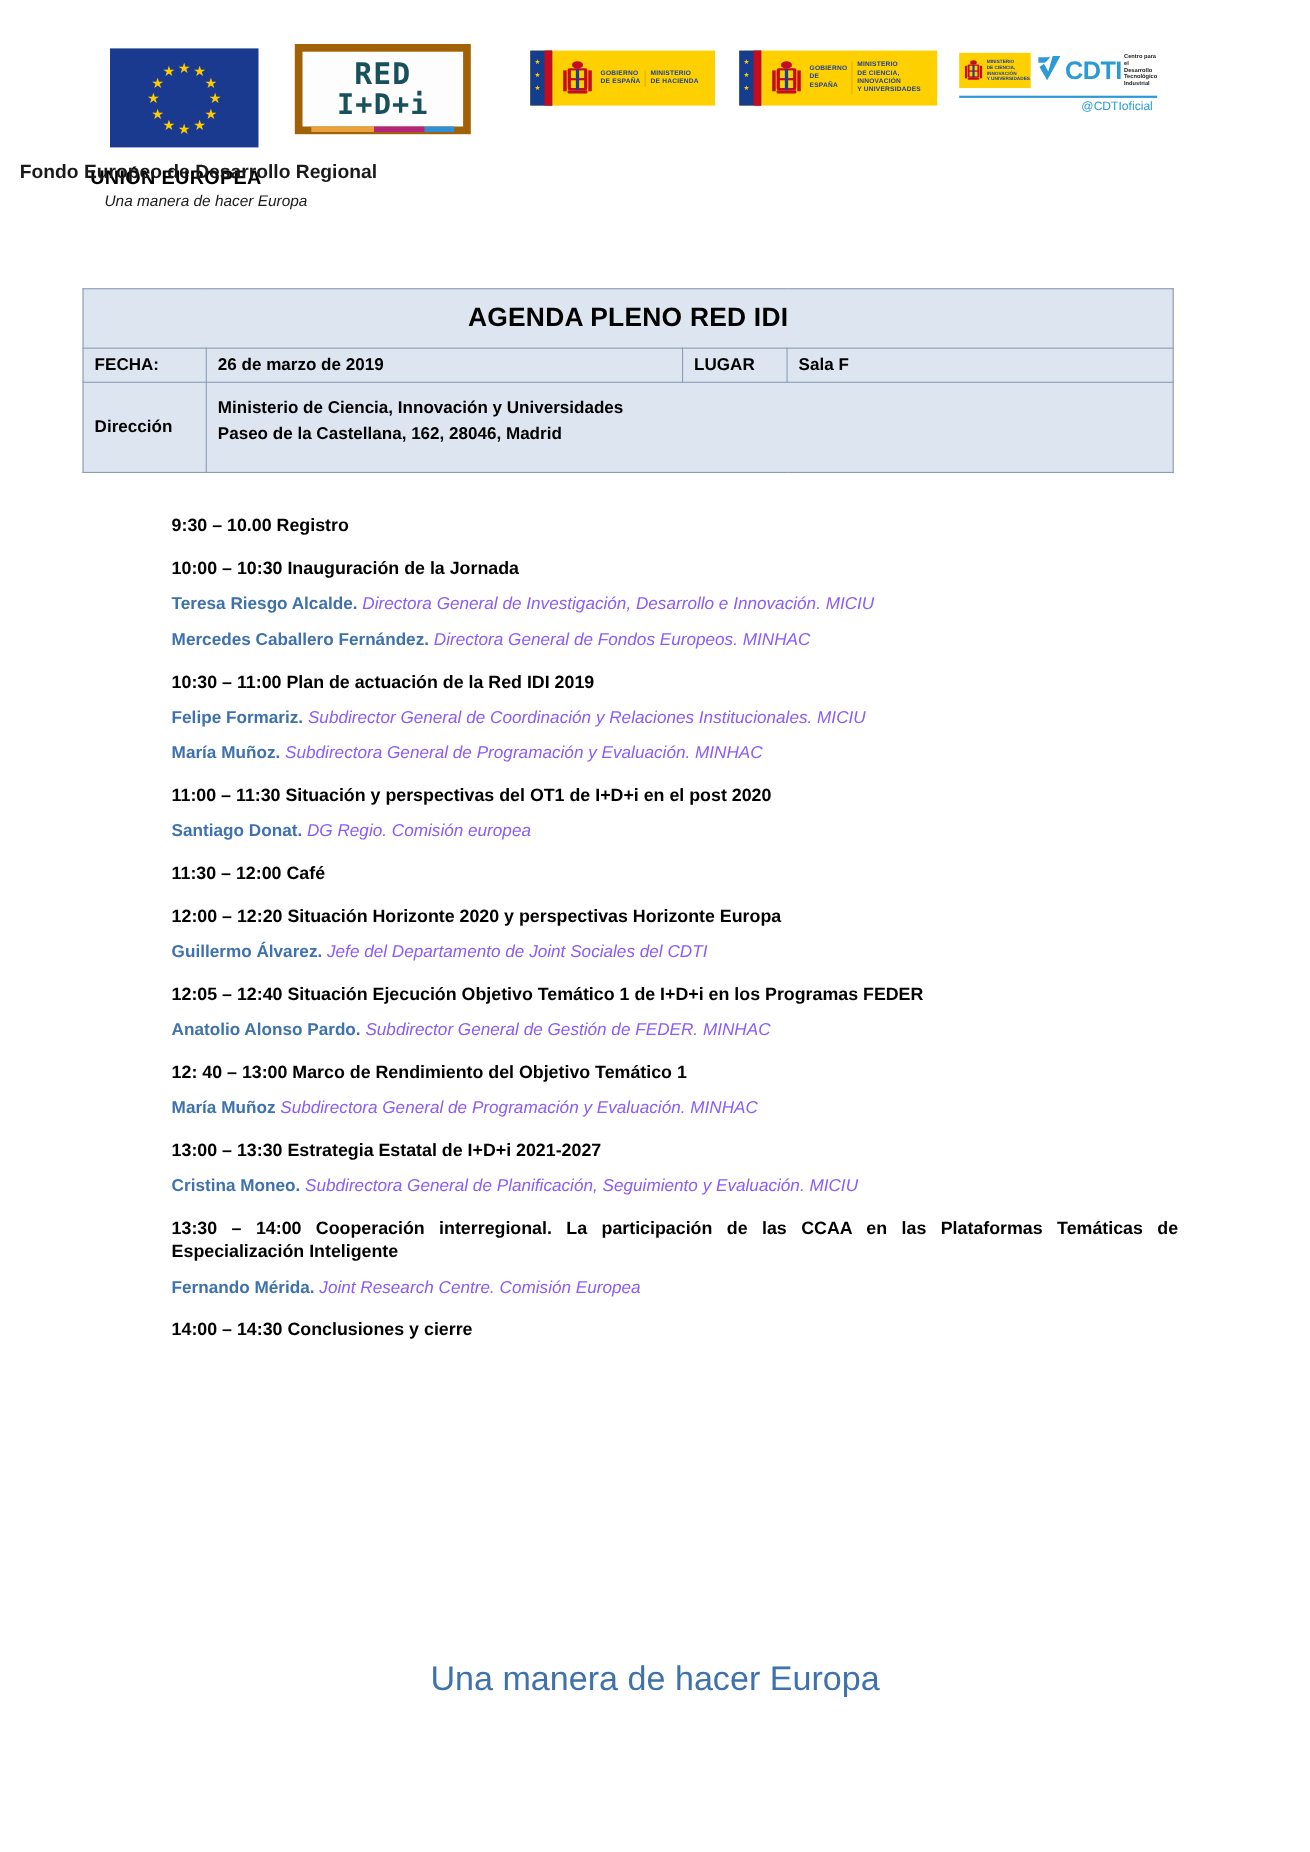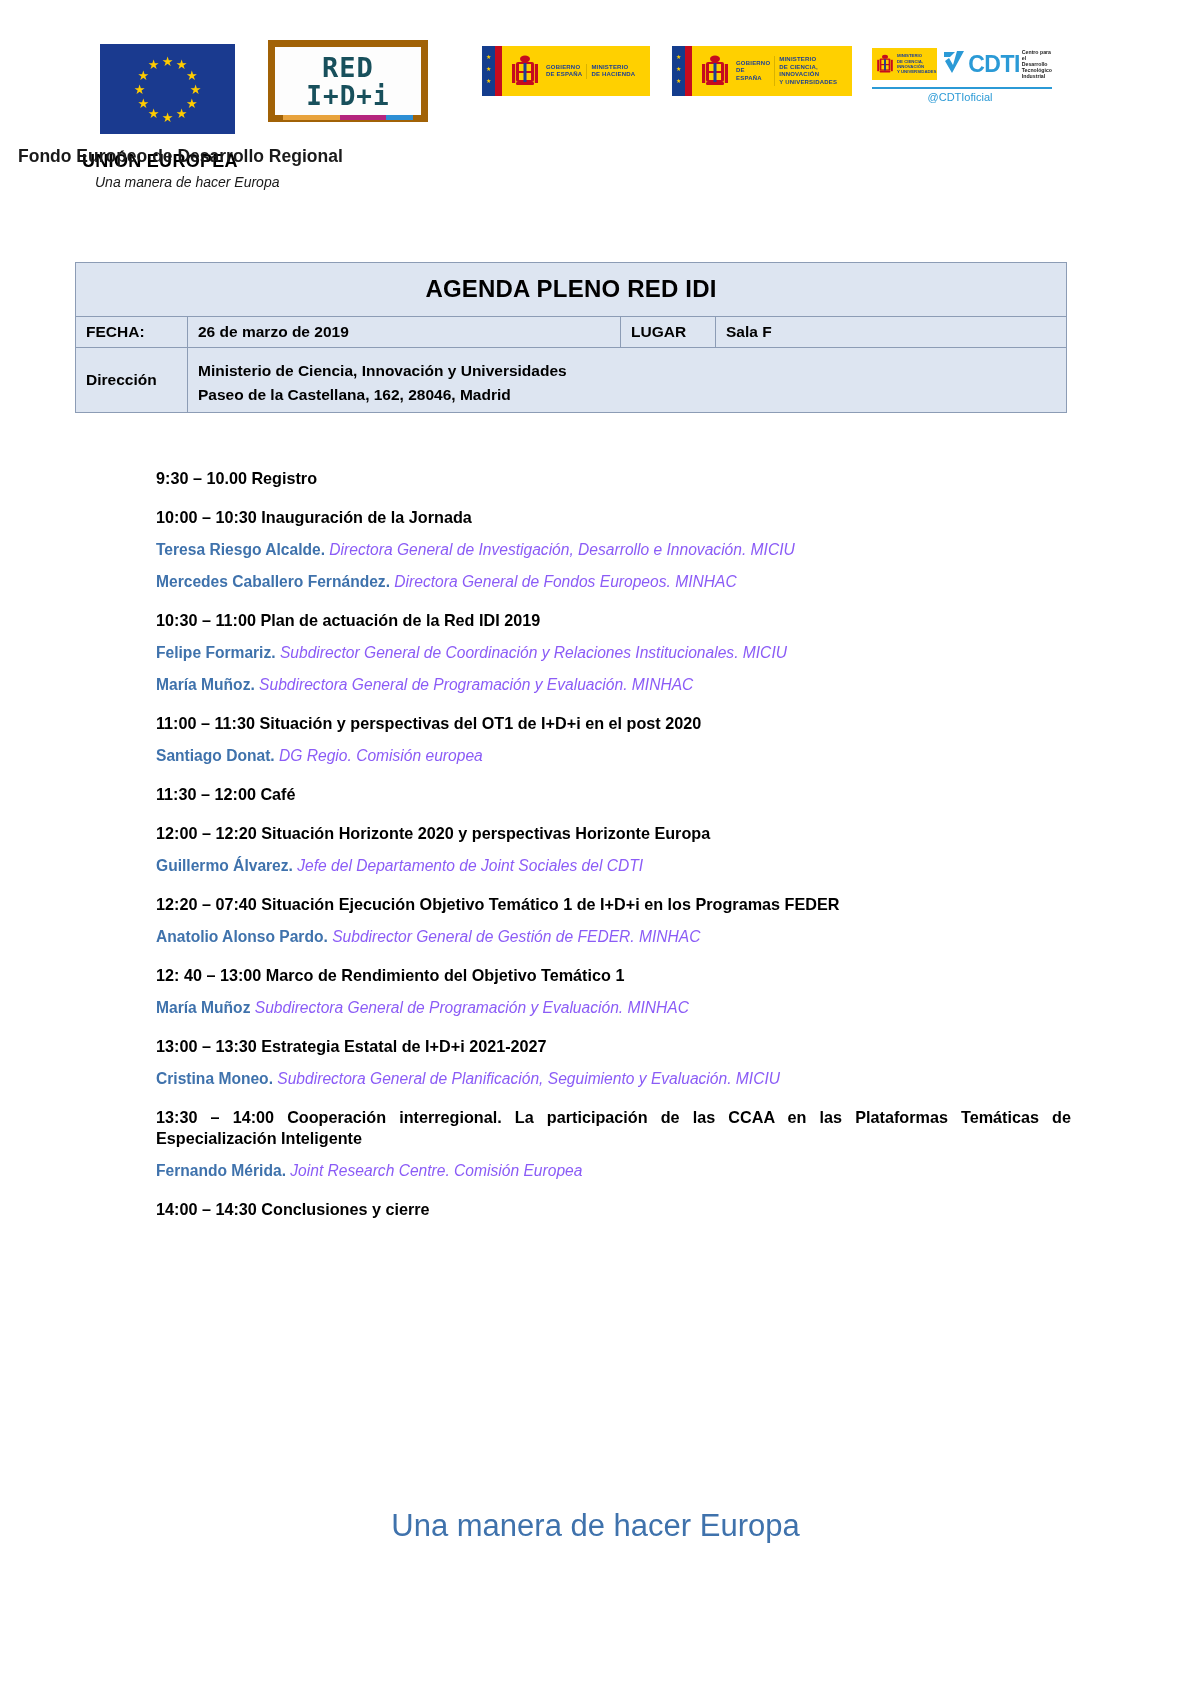--- a/index.html
+++ b/index.html
@@ -198,21 +198,21 @@
     margin-left: 2px;
     font-weight: bold;
   }
   .cdti-rule {
     height: 2px;
     background: #2b9ad6;
     width: 180px;
     margin-top: 1px;
   }
   .cdti-handle {
-    text-align: center;
+    text-align: right;
     font-size: 11px;
     color: #2b9ad6;
     padding-top: 2px;
     padding-right: 4px;
     font-weight: normal;
   }
 
   
   .agenda-table {
     position: absolute;
@@ -232,21 +232,21 @@
     color: #000;
     vertical-align: middle;
     font-family: "Liberation Sans", sans-serif;
   }
   .agenda-table td.title-cell {
     text-align: center;
     font-size: 24px;
     padding: 12px 10px 13px 10px;
     letter-spacing: 0.2px;
   }
-  .agenda-table td.addr-cell { padding-top: 11px; padding-bottom: 8px; }
+  .agenda-table td.addr-cell { padding-top: 11px; padding-bottom: 25px; }
   .agenda-table td.addr-cell .addr-line { margin: 3px 0 6px 0; }
   .agenda-table td.addr-cell .addr-line:last-child { margin-bottom: 0; }
 
   
   .agenda-body {
     position: absolute;
     left: 156px;
     top: 468px;
     width: 915px;
   }
@@ -485,21 +485,21 @@
       <div class="ag-speaker"><span class="sp-name">Santiago Donat.</span><span class="sp-role"> DG Regio. Comisión europea</span></div>
     </div>
     <div class="ag-block">
       <div class="ag-heading">11:30 –  12:00  Café</div>
     </div>
     <div class="ag-block">
       <div class="ag-heading">12:00 – 12:20  Situación Horizonte 2020 y perspectivas Horizonte Europa</div>
       <div class="ag-speaker"><span class="sp-name">Guillermo Álvarez.</span><span class="sp-role"> Jefe del Departamento de Joint Sociales del CDTI</span></div>
     </div>
     <div class="ag-block">
-      <div class="ag-heading">12:20 – 07:40  Situación Ejecución Objetivo Temático 1 de I+D+i en los Programas FEDER</div>
+      <div class="ag-heading">12:05 – 12:40  Situación Ejecución Objetivo Temático 1 de I+D+i en los Programas FEDER</div>
       <div class="ag-speaker"><span class="sp-name">Anatolio Alonso Pardo.</span><span class="sp-role"> Subdirector General de Gestión de FEDER. MINHAC</span></div>
     </div>
     <div class="ag-block">
       <div class="ag-heading">12: 40 – 13:00  Marco de Rendimiento del Objetivo Temático 1</div>
       <div class="ag-speaker"><span class="sp-name">María Muñoz</span><span class="sp-role"> Subdirectora General de Programación y Evaluación. MINHAC</span></div>
     </div>
     <div class="ag-block">
       <div class="ag-heading">13:00 – 13:30 Estrategia Estatal de I+D+i 2021-2027</div>
       <div class="ag-speaker"><span class="sp-name">Cristina Moneo.</span><span class="sp-role"> Subdirectora General de Planificación, Seguimiento y Evaluación. MICIU</span></div>
     </div>

